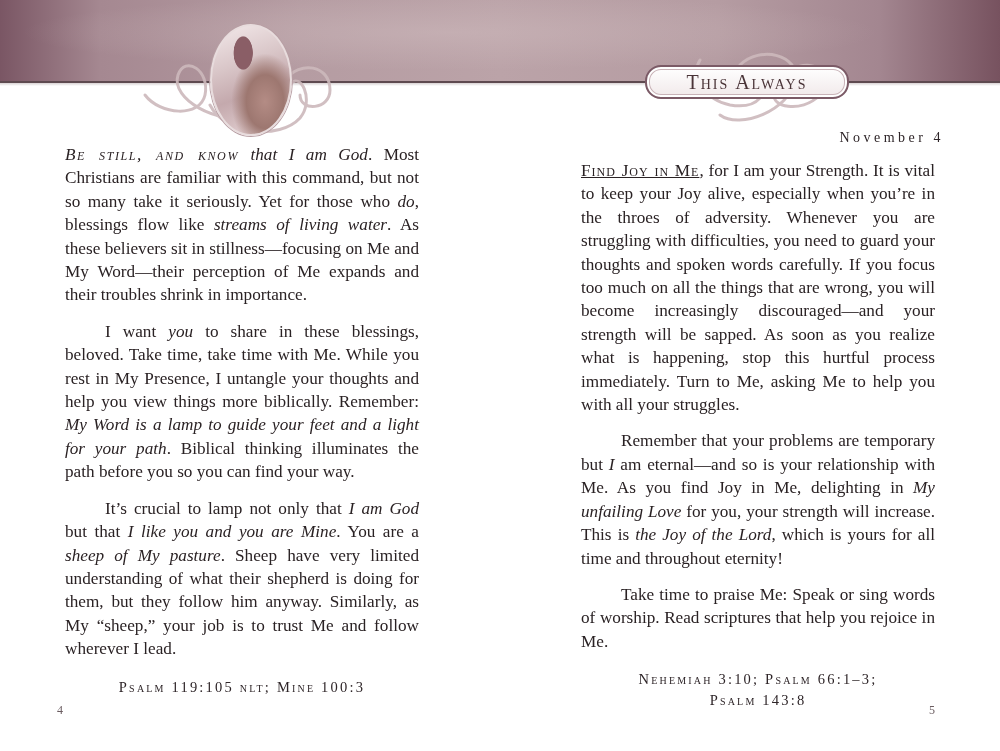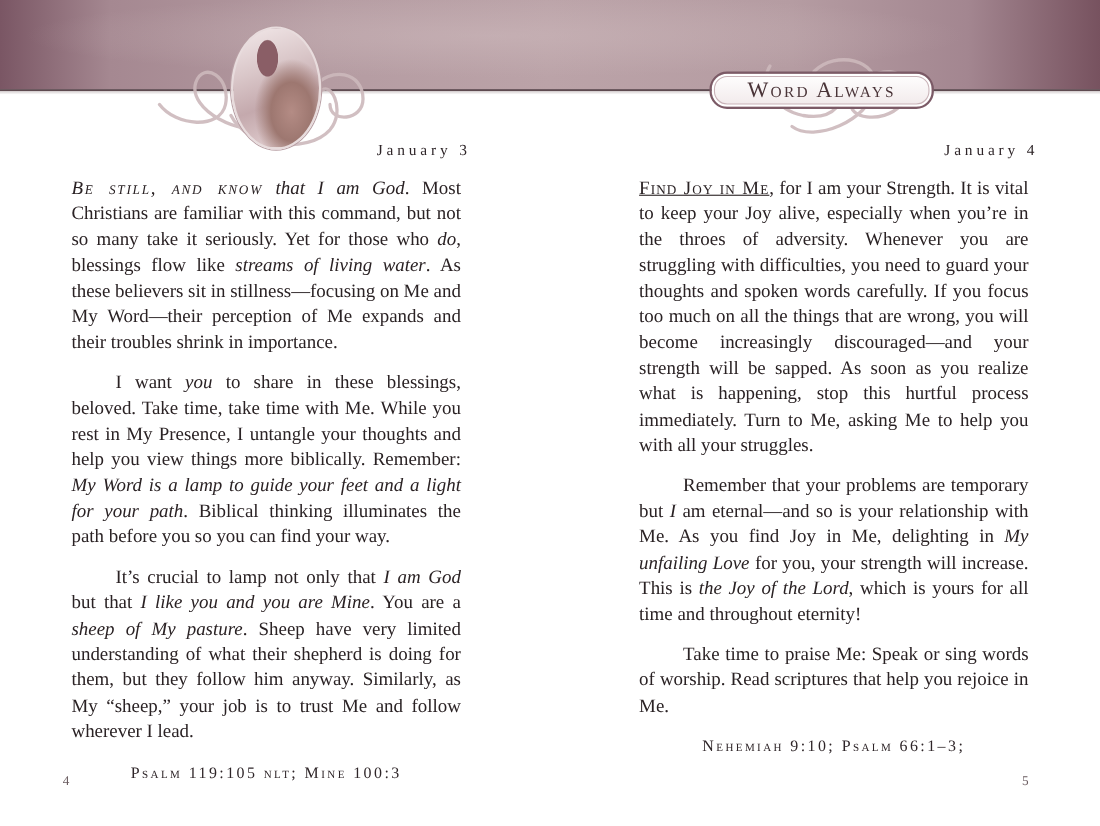--- a/index.html
+++ b/index.html
@@ -75,40 +75,40 @@
     <path d="M210 105 C225 135, 280 140, 300 118 C315 100, 300 70, 290 85"></path>
     <path d="M285 80 C300 60, 330 65, 330 90 C330 110, 300 112, 300 95"></path>
     <path d="M700 60 C690 75, 705 100, 730 105 C760 110, 770 90, 760 80"></path>
     <path d="M740 65 C760 45, 800 55, 795 80 C790 110, 740 130, 720 115"></path>
     <path d="M790 70 C820 55, 835 80, 820 95 C800 115, 770 105, 775 95"></path>
   </g>
 </svg>
 
 <div class="medallion"></div>
 
-<div class="title-pill">Word Always</div>
+<div class="title-pill">This Always</div>
 
 <div class="page left">
-  <div class="date">January 3</div>
   <div class="body" id="lp-body">
       <p><span class="sc">Be still, and know</span><i> that I am God</i><span>. Most Christians are familiar with this command, but not so many take it seriously. Yet for those who </span><i>do</i><span>, bless­ings flow like </span><i>streams of living water</i><span>. As these believers sit in stillness—focusing on Me and My Word—their perception of Me expands and their troubles shrink in importance.</span></p>
       <p class="indent"><span>I want </span><i>you</i><span> to share in these blessings, beloved. Take time, take time with Me. While you rest in My Presence, I untangle your thoughts and help you view things more biblically. Remember: </span><i>My Word is a lamp to guide your feet and a light for your path</i><span>. Biblical thinking illuminates the path before you so you can find your way.</span></p>
       <p class="indent"><span>It’s crucial to lamp not only that </span><i>I am God</i><span> but that </span><i>I like you and you are Mine</i><span>. You are a </span><i>sheep of My pasture</i><span>. Sheep have very limited understanding of what their shepherd is doing for them, but they follow him anyway. Similarly, as My “sheep,” your job is to trust Me and follow wherever I lead.</span></p>
     </div>
   <div class="refs">
     <div>Psalm 119:105 nlt; Mine 100:3</div>
   </div>
 </div>
 
 <div class="page right">
-  <div class="date">January 4</div>
+  <div class="date">November 4</div>
   <div class="body" id="rp-body">
       <p><span class="sc-upright">Find Joy in Me</span><span>, for I am your Strength. It is vital to keep your Joy alive, especially when you’re in the throes of adversity. Whenever you are struggling with difficulties, you need to guard your thoughts and spo­ken words carefully. If you focus too much on all the things that are wrong, you will become increasingly discouraged—and your strength will be sapped. As soon as you realize what is happening, stop this hurt­ful process immediately. Turn to Me, asking Me to help you with all your struggles.</span></p>
       <p class="indent"><span>Remember that your problems are temporary but </span><i>I</i><span> am eternal—and so is your relationship with Me. As you find Joy in Me, delighting in </span><i>My unfailing Love</i><span> for you, your strength will increase. This is </span><i>the Joy of the Lord</i><span>, which is yours for all time and throughout eternity!</span></p>
       <p class="indent"><span>Take time to praise Me: Speak or sing words of worship. Read scriptures that help you rejoice in Me.</span></p>
     </div>
   <div class="refs">
-    <div>Nehemiah 9:10; Psalm 66:1–3;</div>
+    <div>Nehemiah 3:10; Psalm 66:1–3;</div>
+    <div>Psalm 143:8</div>
   </div>
 </div>
 
 <div class="pagenum left">4</div>
 <div class="pagenum right">5</div>
 
 </body></html>

